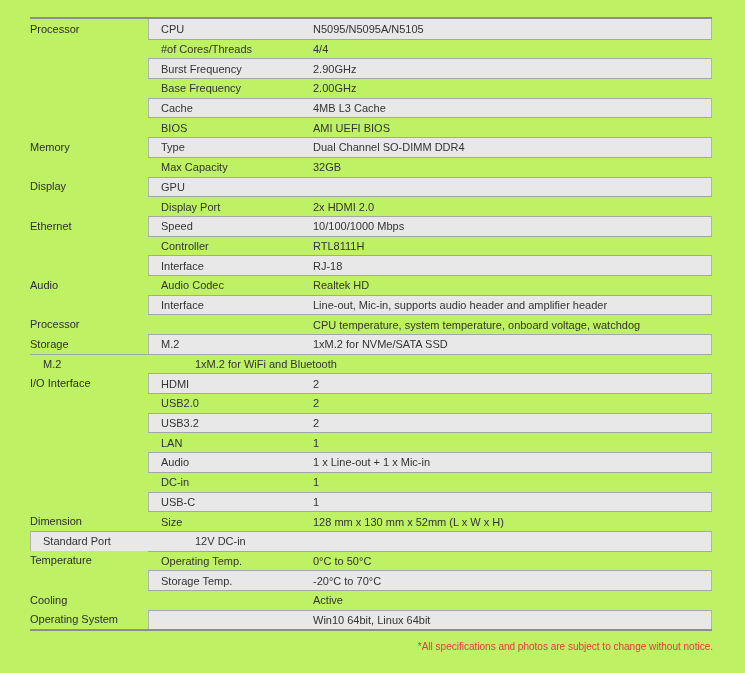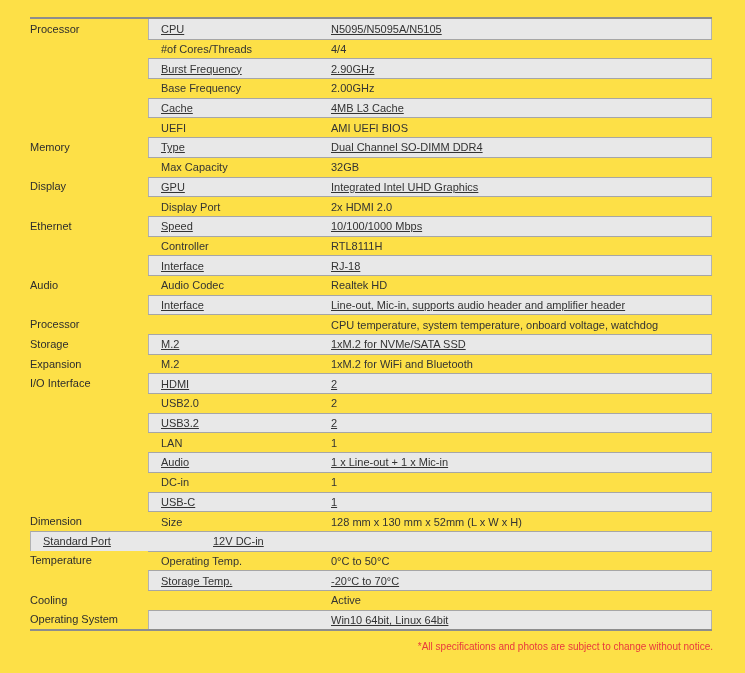--- a/index.html
+++ b/index.html
@@ -2,21 +2,21 @@
 <html><head>
 <meta charset="utf-8">
 <style>
   * { margin: 0; padding: 0; box-sizing: border-box; }
   html, body { background: #ffffff; }
   body {
     width: 745px; height: 673px;
     font-family: "Liberation Sans", "DejaVu Sans", sans-serif;
     position: relative; overflow: hidden;
   }
-  .page { position: relative; width: 745px; height: 673px; background: #fde047; }
+  .page { position: relative; width: 745px; height: 673px; background: #bef264; }
 
   .spec-table {
     position: absolute;
     left: 30px; top: 17px;
     width: 682px;
     border-top: 2px solid #8d8d8d;
     border-bottom: 2px solid #8d8d8d;
   }
   .spec-row { display: flex; height: 19.7px; }
   .cat-cell {
@@ -29,25 +29,24 @@
     flex: 1;
     display: flex; align-items: center;
     font-size: 11px; color: #333333;
     white-space: nowrap;
   }
   .spec-row:not(:first-child) .body-cell { border-top: 1px solid #a6a6a6; }
   .spec-row.shaded .body-cell {
     background: #e8e8e8;
     border-left: 1px solid #b2b2b2;
     border-right: 1px solid #b2b2b2;
-    text-decoration: underline;
   }
   .attr-cell { width: 165px; padding-left: 13px; overflow: hidden; }
   .spec-row.shaded .attr-cell { width: 164px; padding-left: 12px; }
-  .val-cell { flex: 1; overflow: hidden; margin-left: 18px; }
+  .val-cell { flex: 1; overflow: hidden; }
 
   .footnote {
     position: absolute;
     right: 32px; top: 641px;
     font-size: 10px;
     text-align: right;
     white-space: nowrap;
   }
 </style>
 </head>
@@ -87,21 +86,21 @@
       <div class="spec-row shaded">
         <div class="cat-cell"></div>
         <div class="body-cell">
           <div class="attr-cell">Cache</div>
           <div class="val-cell">4MB L3 Cache</div>
         </div>
       </div>
       <div class="spec-row">
         <div class="cat-cell"></div>
         <div class="body-cell">
-          <div class="attr-cell">UEFI</div>
+          <div class="attr-cell">BIOS</div>
           <div class="val-cell">AMI UEFI BIOS</div>
         </div>
       </div>
       <div class="spec-row shaded">
         <div class="cat-cell">Memory</div>
         <div class="body-cell">
           <div class="attr-cell">Type</div>
           <div class="val-cell">Dual Channel SO-DIMM DDR4</div>
         </div>
       </div>
@@ -109,21 +108,20 @@
         <div class="cat-cell"></div>
         <div class="body-cell">
           <div class="attr-cell">Max Capacity</div>
           <div class="val-cell">32GB</div>
         </div>
       </div>
       <div class="spec-row shaded">
         <div class="cat-cell">Display</div>
         <div class="body-cell">
           <div class="attr-cell">GPU</div>
-          <div class="val-cell">Integrated Intel UHD Graphics</div>
         </div>
       </div>
       <div class="spec-row">
         <div class="cat-cell"></div>
         <div class="body-cell">
           <div class="attr-cell">Display Port</div>
           <div class="val-cell">2x HDMI 2.0</div>
         </div>
       </div>
       <div class="spec-row shaded">
@@ -169,21 +167,20 @@
         </div>
       </div>
       <div class="spec-row shaded">
         <div class="cat-cell">Storage</div>
         <div class="body-cell">
           <div class="attr-cell">M.2</div>
           <div class="val-cell">1xM.2 for NVMe/SATA SSD</div>
         </div>
       </div>
       <div class="spec-row">
-        <div class="cat-cell">Expansion</div>
         <div class="body-cell">
           <div class="attr-cell">M.2</div>
           <div class="val-cell">1xM.2 for WiFi and Bluetooth</div>
         </div>
       </div>
       <div class="spec-row shaded">
         <div class="cat-cell">I/O Interface</div>
         <div class="body-cell">
           <div class="attr-cell">HDMI</div>
           <div class="val-cell">2</div>

